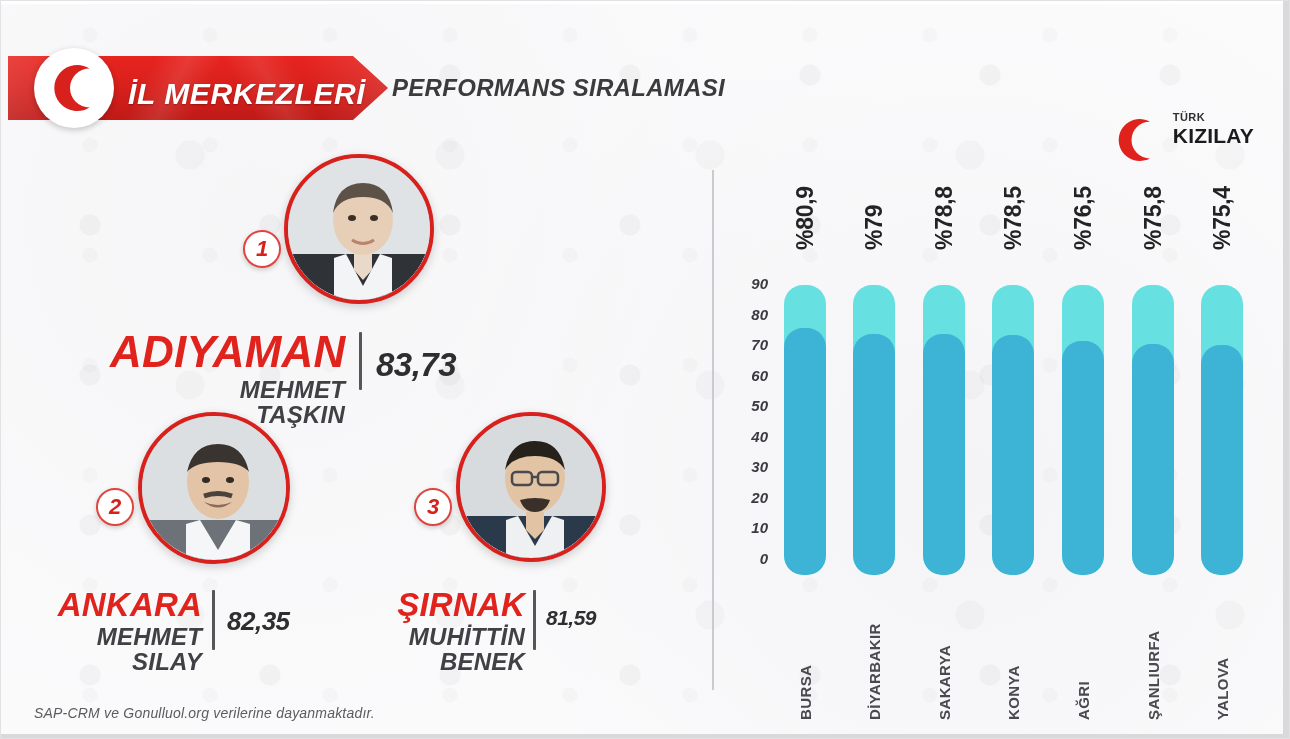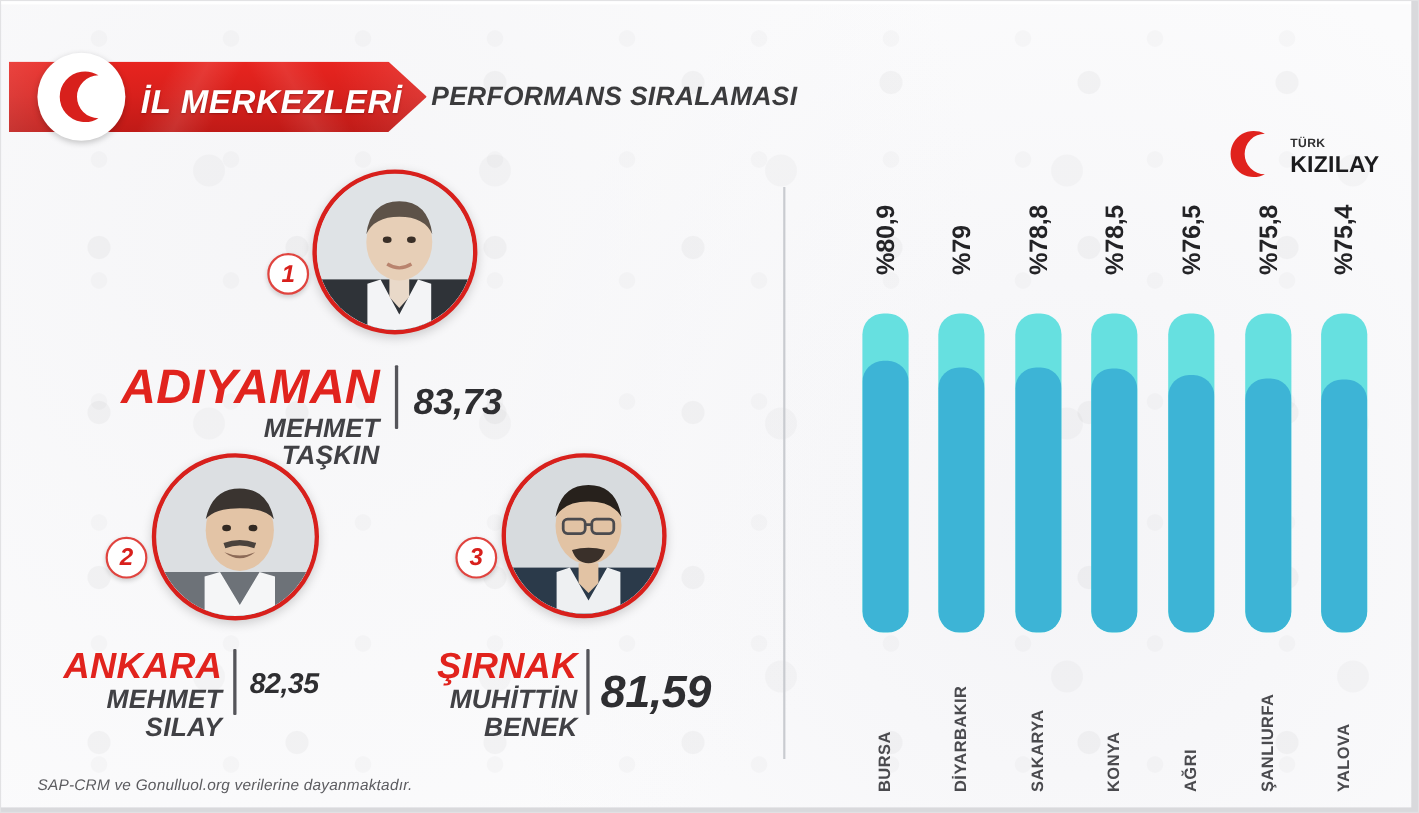--- a/index.html
+++ b/index.html
@@ -78,21 +78,21 @@
     box-shadow: 0 2px 6px rgba(0,0,0,.22);
     display: flex; align-items: center; justify-content: center;
   }
   #header-subtitle {
     position: absolute; left: 392px; top: 18px;
     color: #3b3b3d; font-size: 24px; font-weight: bold;
     font-style: italic; letter-spacing: .3px;
   }
 
   
-  #brand { position: absolute; right: 36px; top: 56px; display: flex; align-items: center; gap: 10px; }
+  #brand { position: absolute; right: 36px; top: 56px; display: flex; gap: 10px; }
   #brand-text { line-height: 1; text-align: left; }
   #brand-turk { font-size: 11px; font-weight: bold; color: #2f2f31; letter-spacing: .4px; }
   #brand-kizilay { font-size: 21px; font-weight: bold; color: #1b1b1d; letter-spacing: .2px; margin-top: 2px; }
 
   
   #podium { position: absolute; left: 0; top: 140px; width: 700px; height: 545px; }
 
   .person { position: absolute; }
   .photo-ring {
     position: absolute;
@@ -287,27 +287,39 @@
       </div>
       <div class="rank-badge" style="left:414px; top:348px;">3</div>
 
       <div class="caption" style="left:380px; top:448px; width:300px;">
         <div class="caption-names" style="width:145px;">
           <div class="city" style="font-size:33px;">ŞIRNAK</div>
           <div class="pname" style="font-size:24px; margin-top:3px;">MUHİTTİN</div>
           <div class="pname" style="font-size:24px;">BENEK</div>
         </div>
         <div class="divider" style="height:60px; margin-left:8px; margin-right:10px;"></div>
-        <div class="score" style="font-size:41px; margin-top:18px;">81,59</div>
+        <div class="score" style="font-size:21px; margin-top:18px;">81,59</div>
       </div>
     </div>
   </div>
 
   <div id="chart">
     <div id="chart-axis-line"></div>
+    <div id="y-labels">
+        <div class="y-tick" style="bottom: 389.737px;">90</div>
+        <div class="y-tick" style="bottom: 359.211px;">80</div>
+        <div class="y-tick" style="bottom: 328.684px;">70</div>
+        <div class="y-tick" style="bottom: 298.158px;">60</div>
+        <div class="y-tick" style="bottom: 267.632px;">50</div>
+        <div class="y-tick" style="bottom: 237.105px;">40</div>
+        <div class="y-tick" style="bottom: 206.579px;">30</div>
+        <div class="y-tick" style="bottom: 176.053px;">20</div>
+        <div class="y-tick" style="bottom: 145.526px;">10</div>
+        <div class="y-tick" style="bottom: 115px;">0</div>
+      </div>
     <div id="bars">
         <div class="bar-col" style="left: 0px; width: 69.5714px;">
           <div class="bar-track" style="left: 13.7857px; width: 42px; height: 290px; background: rgb(102, 224, 224);">
             <div class="bar-fill" style="height: 246.958px; background: rgb(61, 180, 214);"></div>
           </div>
           <div class="bar-value" style="bottom: 413px;">%80,9</div>
           <div class="bar-label" style="bottom: 103px;">BURSA</div>
         </div>
         <div class="bar-col" style="left: 69.5714px; width: 69.5714px;">
           <div class="bar-track" style="left: 13.7857px; width: 42px; height: 290px; background: rgb(102, 224, 224);">

